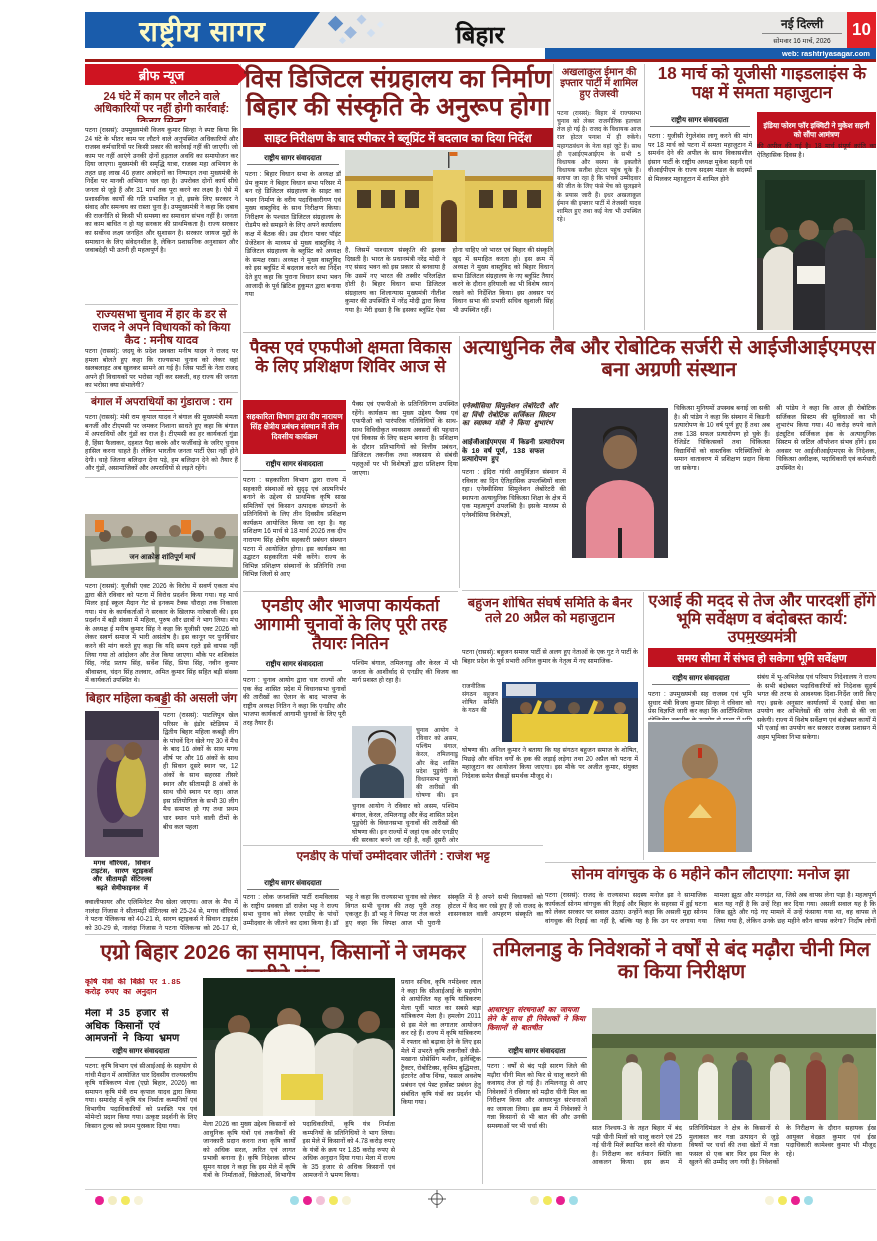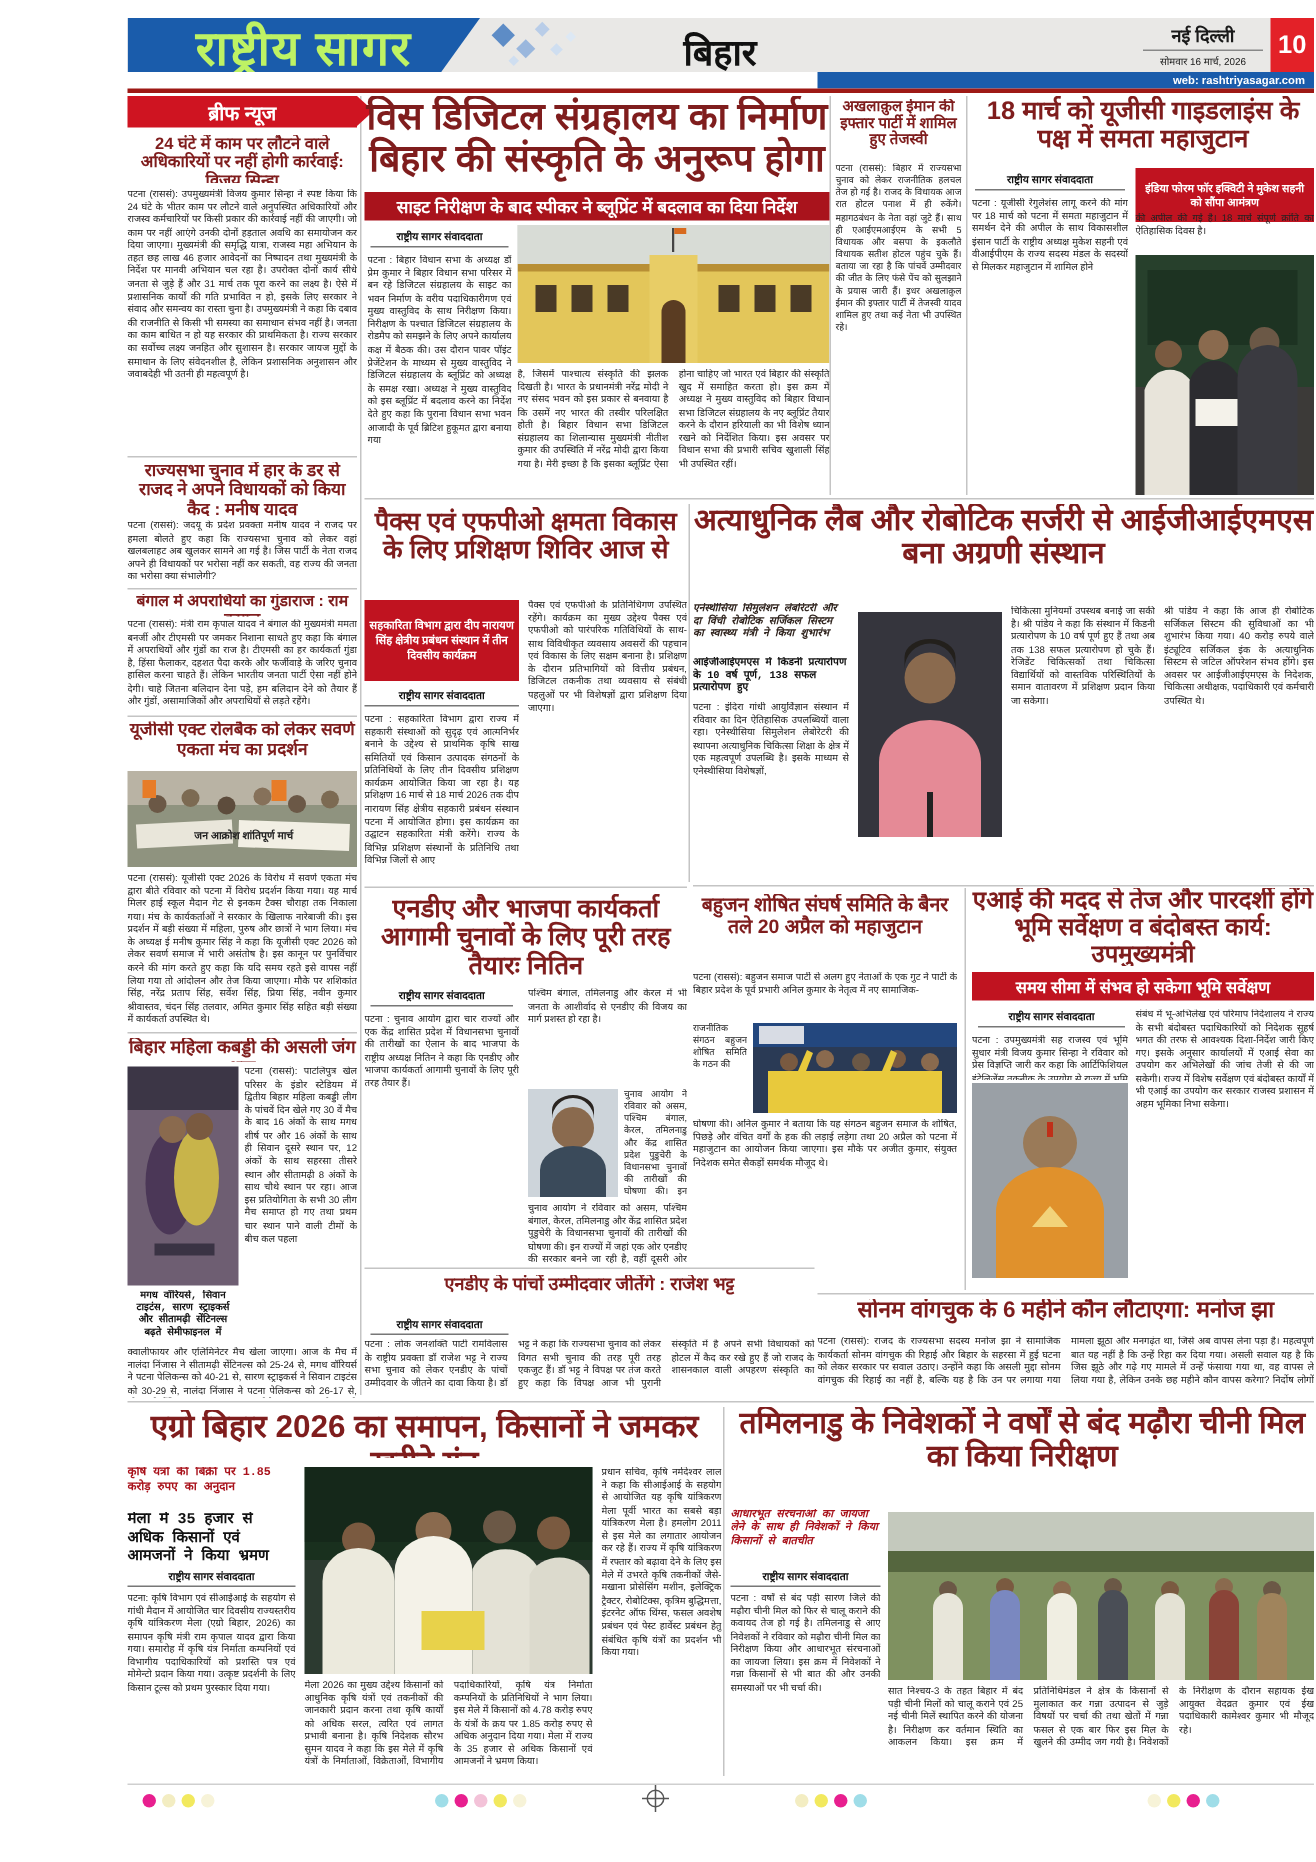--- a/index.html
+++ b/index.html
@@ -26,21 +26,21 @@
   .diamond{position:absolute;transform:rotate(45deg);}
 </style>
 </head>
 <body>
 
 <div id="page">
 
   <div class="abs" style="left:85px;top:12px;width:791px;height:36px;background:#e9e8e6;"></div>
   <div class="abs" style="left:85px;top:12px;width:235px;height:36px;background:#1a5cab;
               clip-path:polygon(0 0,100% 0,89% 100%,0 100%);display:flex;align-items:center;justify-content:center;">
-    <span style="color:#bef264;font-weight:800;font-size:32px;letter-spacing:1px;">राष्ट्रीय सागर</span>
+    <span style="color:#fef9c3;font-weight:800;font-size:28px;letter-spacing:1px;">राष्ट्रीय सागर</span>
   </div>
 
   <div>
     <div class="diamond" style="left:330px;top:18px;width:11px;height:11px;background:#5d8cc6;"></div>
     <div class="diamond" style="left:346px;top:28px;width:9px;height:9px;background:#9ab7dd;"></div>
     <div class="diamond" style="left:358px;top:16px;width:7px;height:7px;background:#b9cde8;"></div>
     <div class="diamond" style="left:368px;top:30px;width:6px;height:6px;background:#cfdef0;"></div>
     <div class="diamond" style="left:340px;top:38px;width:5px;height:5px;background:#cfdef0;"></div>
     <div class="diamond" style="left:378px;top:22px;width:5px;height:5px;background:#dde8f4;"></div>
   </div>
@@ -81,21 +81,20 @@
 
   <div class="art hl" style="left:85px;top:90px;width:153px;height:32px;font-size:11px;">24 घंटे में काम पर लौटने वाले अधिकारियों पर नहीं होगी कार्रवाई: विजय सिन्हा</div>
   <div class="art bodytxt" style="left:85px;top:126px;width:153px;height:176px;">पटना (राससं): उपमुख्यमंत्री विजय कुमार सिन्हा ने स्पष्ट किया कि 24 घंटे के भीतर काम पर लौटने वाले अनुपस्थित अधिकारियों और राजस्व कर्मचारियों पर किसी प्रकार की कार्रवाई नहीं की जाएगी। जो काम पर नहीं आएंगे उनकी दोनों हड़ताल अवधि का समायोजन कर दिया जाएगा। मुख्यमंत्री की समृद्धि यात्रा, राजस्व महा अभियान के तहत छह लाख 46 हजार आवेदनों का निष्पादन तथा मुख्यमंत्री के निर्देश पर मानवी अभियान चल रहा है। उपरोक्त दोनों कार्य सीधे जनता से जुड़े हैं और 31 मार्च तक पूरा करने का लक्ष्य है। ऐसे में प्रशासनिक कार्यों की गति प्रभावित न हो, इसके लिए सरकार ने संवाद और समन्वय का रास्ता चुना है। उपमुख्यमंत्री ने कहा कि दबाव की राजनीति से किसी भी समस्या का समाधान संभव नहीं है। जनता का काम बाधित न हो यह सरकार की प्राथमिकता है। राज्य सरकार का सर्वोच्च लक्ष्य जनहित और सुशासन है। सरकार जायज मुद्दों के समाधान के लिए संवेदनशील है, लेकिन प्रशासनिक अनुशासन और जवाबदेही भी उतनी ही महत्वपूर्ण है।</div>
 
   <div class="art hl" style="left:85px;top:308px;width:153px;height:36px;font-size:11.5px;">राज्यसभा चुनाव में हार के डर से राजद ने अपने विधायकों को किया कैद : मनीष यादव</div>
   <div class="art bodytxt" style="left:85px;top:347px;width:153px;height:44px;">पटना (राससं): जदयू के प्रदेश प्रवक्ता मनीष यादव ने राजद पर हमला बोलते हुए कहा कि राज्यसभा चुनाव को लेकर वहां खलबलाहट अब खुलकर सामने आ गई है। जिस पार्टी के नेता राजद अपने ही विधायकों पर भरोसा नहीं कर सकती, वह राज्य की जनता का भरोसा क्या संभालेगी?</div>
 
   <div class="art hl" style="left:85px;top:396px;width:153px;height:15px;font-size:10.5px;">बंगाल में अपराधियों का गुंडाराज : राम कृपाल</div>
   <div class="art bodytxt" style="left:85px;top:413px;width:153px;height:62px;">पटना (राससं): मंत्री राम कृपाल यादव ने बंगाल की मुख्यमंत्री ममता बनर्जी और टीएमसी पर जमकर निशाना साधते हुए कहा कि बंगाल में अपराधियों और गुंडों का राज है। टीएमसी का हर कार्यकर्ता गुंडा है, हिंसा फैलाकर, दहशत पैदा करके और फर्जीवाड़े के जरिए चुनाव हासिल करना चाहते हैं। लेकिन भारतीय जनता पार्टी ऐसा नहीं होने देगी। चाहे जितना बलिदान देना पड़े, हम बलिदान देने को तैयार हैं और गुंडों, असामाजिकों और अपराधियों से लड़ते रहेंगे।</div>
 
-  <div class="art hl" style="left:85px;top:481px;width:153px;height:30px;font-size:11.5px;">यूजीसी एक्ट रोलबैक को लेकर सवर्ण एकता मंच का प्रदर्शन</div>
   <div class="photo" style="left:85px;top:514px;width:153px;height:64px;background:linear-gradient(#b9b3a4 0 35%,#8f937f 35% 100%);">
     <svg viewBox="0 0 153 64" preserveAspectRatio="none">
       <circle cx="20" cy="22" r="6" fill="#6b5846"></circle>
         <circle cx="42" cy="18" r="6" fill="#7c6a52"></circle>
       <circle cx="66" cy="23" r="6" fill="#5d4c3c"></circle>
         <circle cx="90" cy="17" r="6" fill="#86715a"></circle>
       <circle cx="113" cy="22" r="6" fill="#6b5846"></circle>
         <circle cx="135" cy="19" r="6" fill="#7c6a52"></circle>
       <rect x="6" y="34" width="64" height="16" fill="#e9e6da" transform="rotate(-3 38 42)"></rect>
       <rect x="74" y="34" width="74" height="18" fill="#f2efe4" transform="rotate(2 111 43)"></rect>

